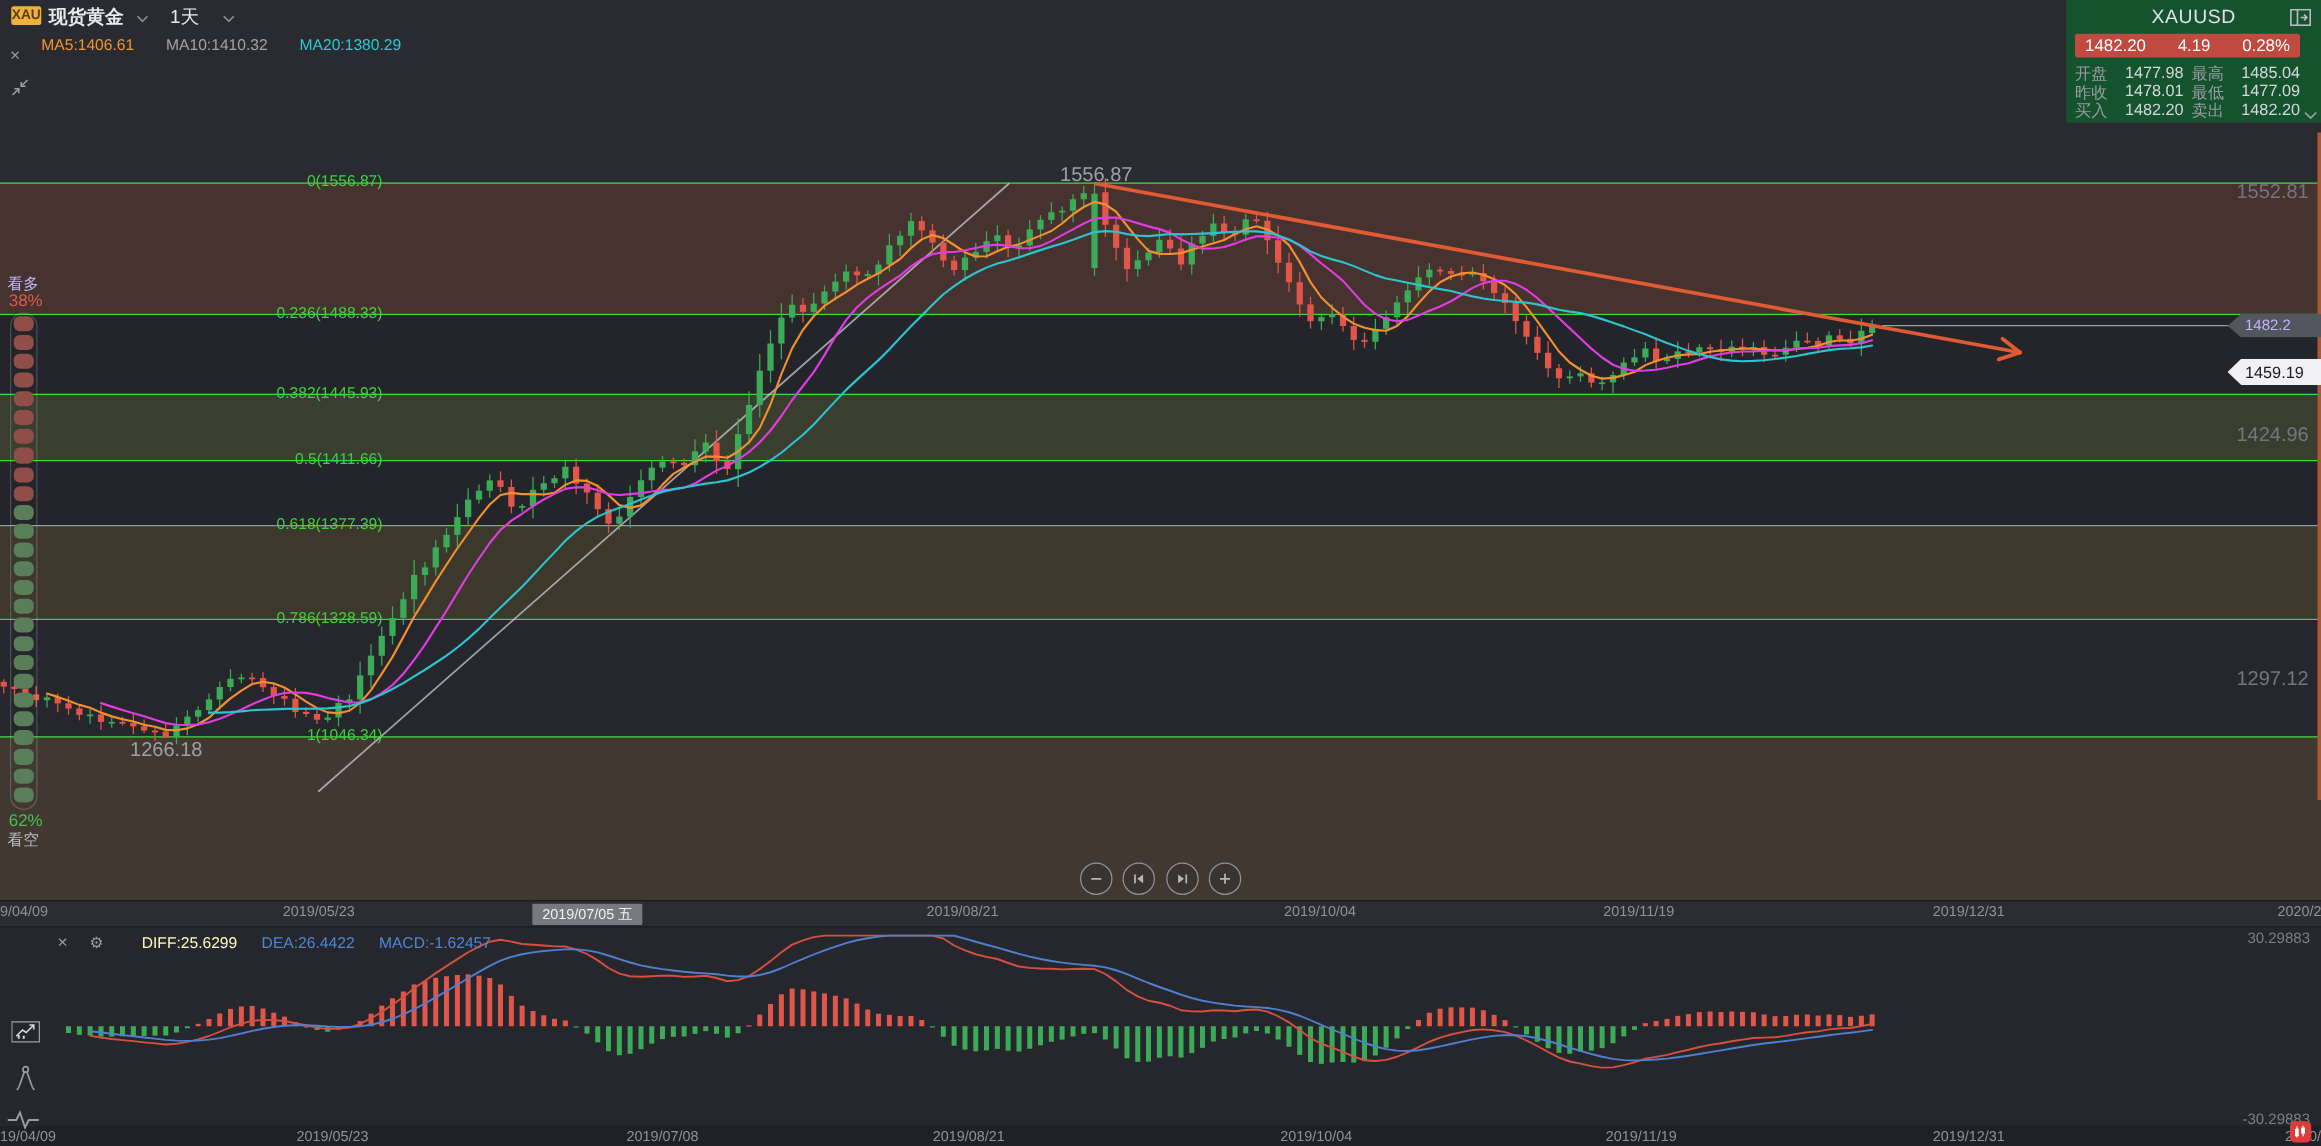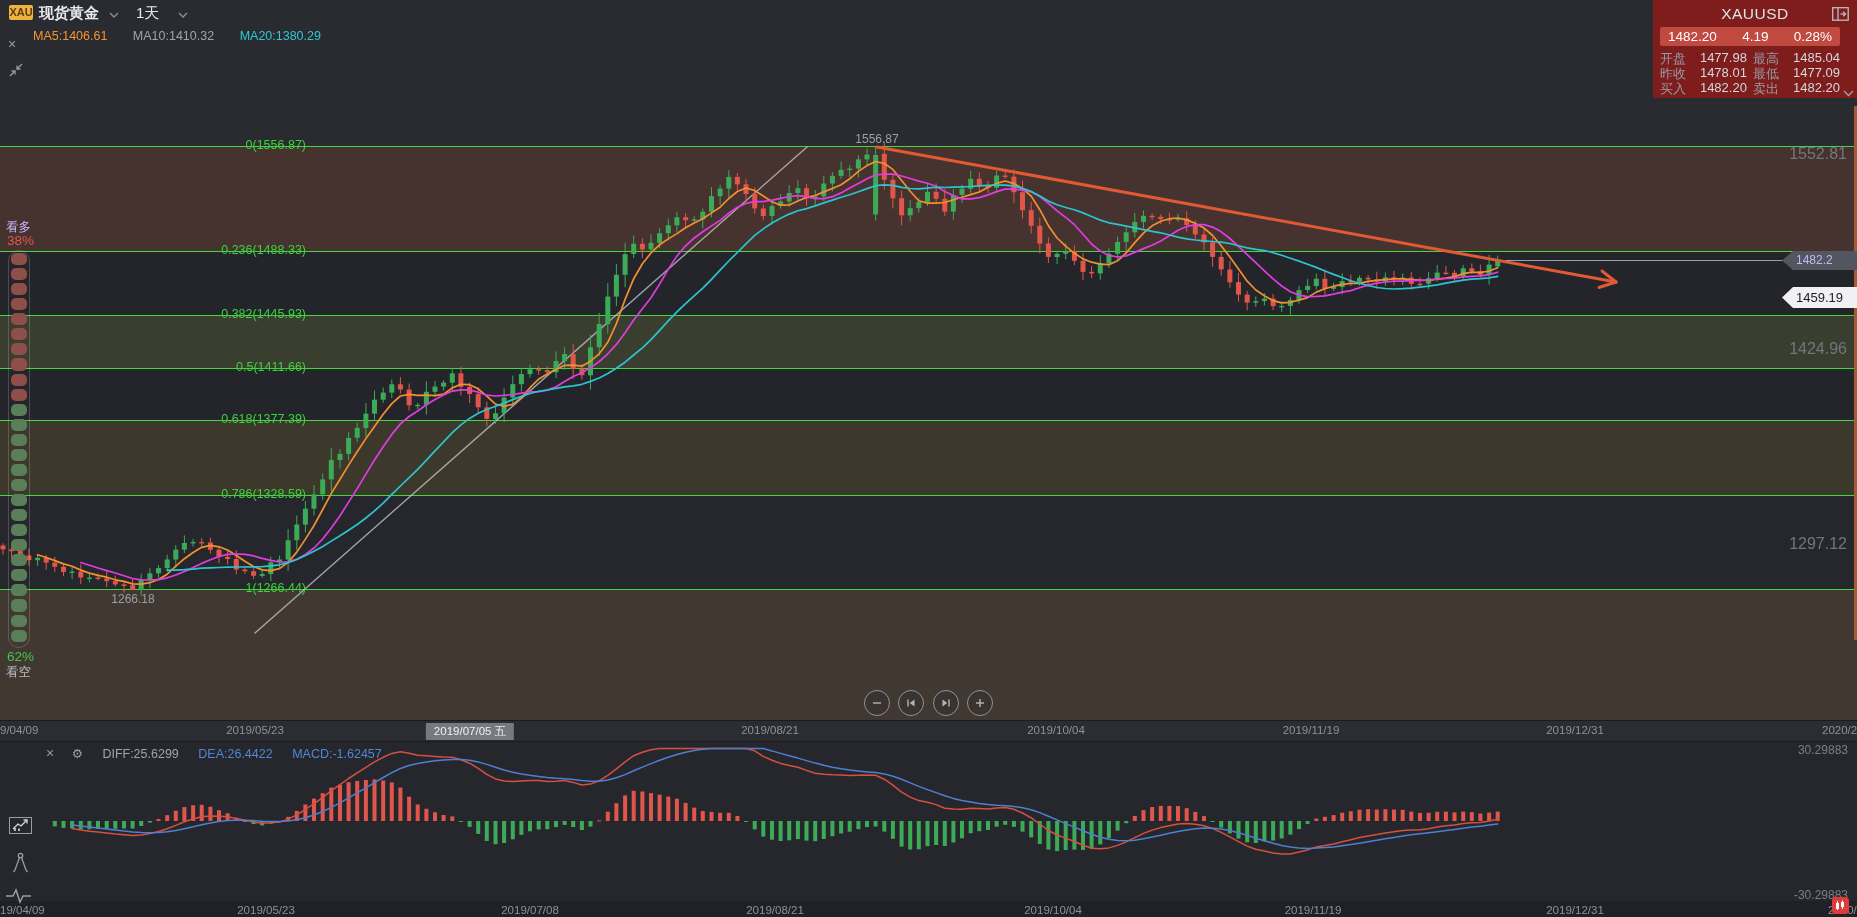--- a/index.html
+++ b/index.html
@@ -7,32 +7,32 @@
   #root{position:relative;width:1857px;height:917px;background:#26272d;overflow:hidden;}
   .abs{position:absolute;}
   .band{position:absolute;left:0;width:1857px;}
   .fibline{position:absolute;left:0;width:1857px;height:0;border-top:1.4px solid #3fd83f;z-index:4;}
   .fiblabel{position:absolute;left:0;width:306px;text-align:right;color:#3ed13e;font-size:12.5px;z-index:6;pointer-events:none;}
   #chart-svg{position:absolute;left:0;top:0;z-index:5;}
   .axis-price{position:absolute;right:10px;text-align:right;color:#73767e;font-size:16px;z-index:6;}
   .tag{position:absolute;font-size:12px;line-height:19px;padding:0 7px 0 14px;z-index:7;clip-path:polygon(0 50%,11px 0,100% 0,100% 100%,11px 100%);}
   .tag-dark{background:#53565e;color:#c4b5fd;}
   .tag-white{background:#f1f1f3;color:#1c1d21;font-size:13px;line-height:21px;}
-  .hl-label{position:absolute;color:#9ca0a7;font-size:12px;z-index:6;transform:translateX(-50%);}
+  .hl-label{position:absolute;color:#9ca0a7;font-size:16px;z-index:6;transform:translateX(-50%);}
   .datestrip{position:absolute;left:0;width:1857px;background:#2b2d33;z-index:8;border-top:1px solid #1a1b1f;border-bottom:1px solid #1a1b1f;}
   .dateitem{position:absolute;top:3px;color:#8f9298;font-size:11.5px;white-space:nowrap;}
   .dateitem.center{transform:translateX(-50%);}
   .dateitem.hl{background:#77797e;color:#f0f1f3;padding:1px 8px;border-radius:1px;top:1.5px;}
   .navbtn{position:absolute;width:24px;height:24px;border-radius:50%;border:1.5px solid #8f929a;background:rgba(40,41,47,0.25);z-index:9;display:flex;align-items:center;justify-content:center;cursor:pointer;}
   #hdr{position:absolute;left:0;top:0;z-index:10;}
   .hdr-sym{position:absolute;color:#e7e9ed;font-size:15px;font-weight:bold;white-space:nowrap;}
   .chev{display:inline-block;}
   #ma-row{position:absolute;top:29px;left:33px;font-size:12.5px;white-space:nowrap;z-index:10;}
   #ma-row span{margin-right:22px;}
-  #quote{position:absolute;left:1653px;top:0;width:204px;height:98px;background:#7f1d1d;z-index:12;}
+  #quote{position:absolute;left:1653px;top:0;width:204px;height:98px;background:#14532d;z-index:12;}
   #quote .title{position:absolute;left:0;top:5px;width:100%;text-align:center;color:#e0e3e7;font-size:15.5px;letter-spacing:0.5px;}
   #quote .redrow{position:absolute;left:7px;right:17px;top:27px;height:19px;background:#c04940;border-radius:2px;color:#fff;font-size:13.5px;display:flex;align-items:center;}
   #quote .redrow span:nth-child(1){margin-left:8px;}
   #quote .redrow span:nth-child(2){margin:0 auto;}
   #quote .redrow span:nth-child(3){margin-right:8px;}
   .qrow{position:absolute;left:7px;right:17px;height:14px;font-size:13px;display:flex;}
   .qrow .ql{color:#979ca4;width:42px;}
   .qrow .qv{color:#d4d7db;width:56px;}
   .qrow .ql2{color:#979ca4;width:42px;}
   .qrow .qv2{color:#d4d7db;flex:1;text-align:right;}
@@ -71,21 +71,21 @@
       <div class="fibline" style="top: 494.5px;"></div>
       <div class="fibline" style="top: 589.3px;"></div>
     </div>
   <div id="fiblabels">
       <div class="fiblabel" style="top: 138px;">0(1556.87)</div>
       <div class="fiblabel" style="top: 242.6px;">0.236(1488.33)</div>
       <div class="fiblabel" style="top: 307.3px;">0.382(1445.93)</div>
       <div class="fiblabel" style="top: 359.6px;">0.5(1411.66)</div>
       <div class="fiblabel" style="top: 412px;">0.618(1377.39)</div>
       <div class="fiblabel" style="top: 486.5px;">0.786(1328.59)</div>
-      <div class="fiblabel" style="top: 581.3px;">1(1266.44)</div>
+      <div class="fiblabel" style="top: 581.3px;">1(1046.34)</div>
     </div>
 
   <div class="sent" style="left:6px;top:219px;color:#c4b5fd;">看多</div>
   <div class="sent" style="left:7px;top:233px;color:#e0584c;font-size:13.5px;">38%</div>
   <div id="gauge" style="left: 8px; top: 250px; width: 22px; height: 398px; border: 1px solid rgba(255, 255, 255, 0.18); border-radius: 11px; padding: 2px 1px; box-sizing: border-box;">
       <div class="pill" style="height: 12.0769px; margin: 0px 1px 3px; background: rgb(143, 79, 72);"></div>
       <div class="pill" style="height: 12.0769px; margin: 0px 1px 3px; background: rgb(143, 79, 72);"></div>
       <div class="pill" style="height: 12.0769px; margin: 0px 1px 3px; background: rgb(143, 79, 72);"></div>
       <div class="pill" style="height: 12.0769px; margin: 0px 1px 3px; background: rgb(143, 79, 72);"></div>
       <div class="pill" style="height: 12.0769px; margin: 0px 1px 3px; background: rgb(143, 79, 72);"></div>
@@ -698,21 +698,21 @@
       <div class="dateitem center" style="left: 775px;">2019/08/21</div>
       <div class="dateitem center" style="left: 1053px;">2019/10/04</div>
       <div class="dateitem center" style="left: 1313px;">2019/11/19</div>
       <div class="dateitem center" style="left: 1575px;">2019/12/31</div>
       <div class="dateitem" style="left: 1828px;">2020/</div>
     </div>
 
   <div id="macd-hdr">
     <span class="tool-ico" style="left:46px;top:0;font-size:14px;position:static;margin-left:46px;">×</span>
     <span style="margin-left:14px;color:#9a9da3;">⚙</span>
-    <span style="margin-left:16px;color:#a3a3a3;">DIFF:25.6299</span>
+    <span style="margin-left:27px;color:#fef9c3;">DIFF:25.6299</span>
     <span style="margin-left:16px;color:#4f86d5;">DEA:26.4422</span>
     <span style="margin-left:16px;color:#4f86d5;">MACD:-1.62457</span>
   </div>
   <div class="macd-scale" style="top:743px;">30.29883</div>
   <div class="macd-scale" style="top:888px;">-30.29883</div>
 
   <div id="hdr">
     <div class="abs" style="left:9px;top:5px;width:24px;height:15px;background:#edb33e;color:#5b3c10;font-size:11px;font-weight:bold;text-align:center;line-height:15px;border-radius:2px;">XAU</div>
     <div class="hdr-sym" style="left:39px;top:4px;">
       <span>现货黄金</span>

